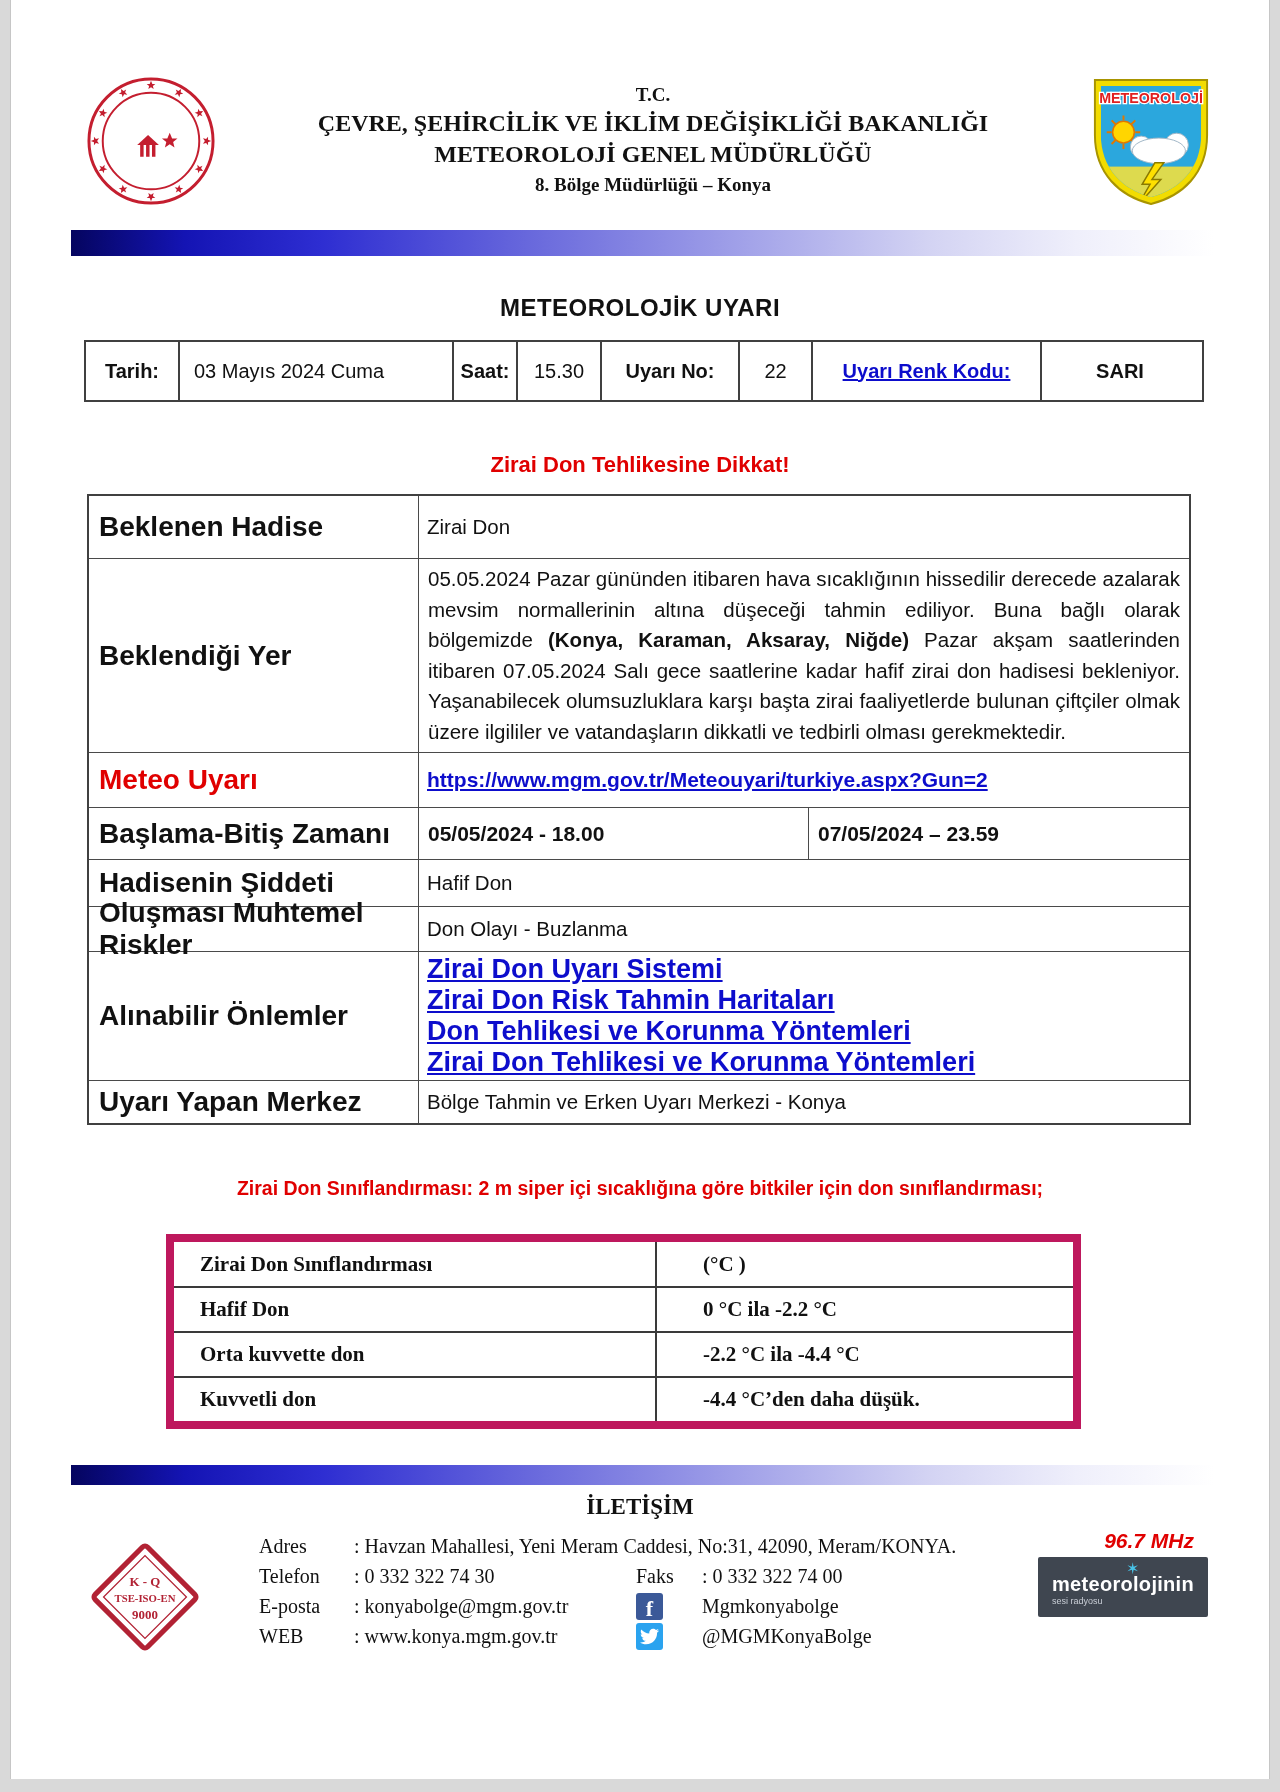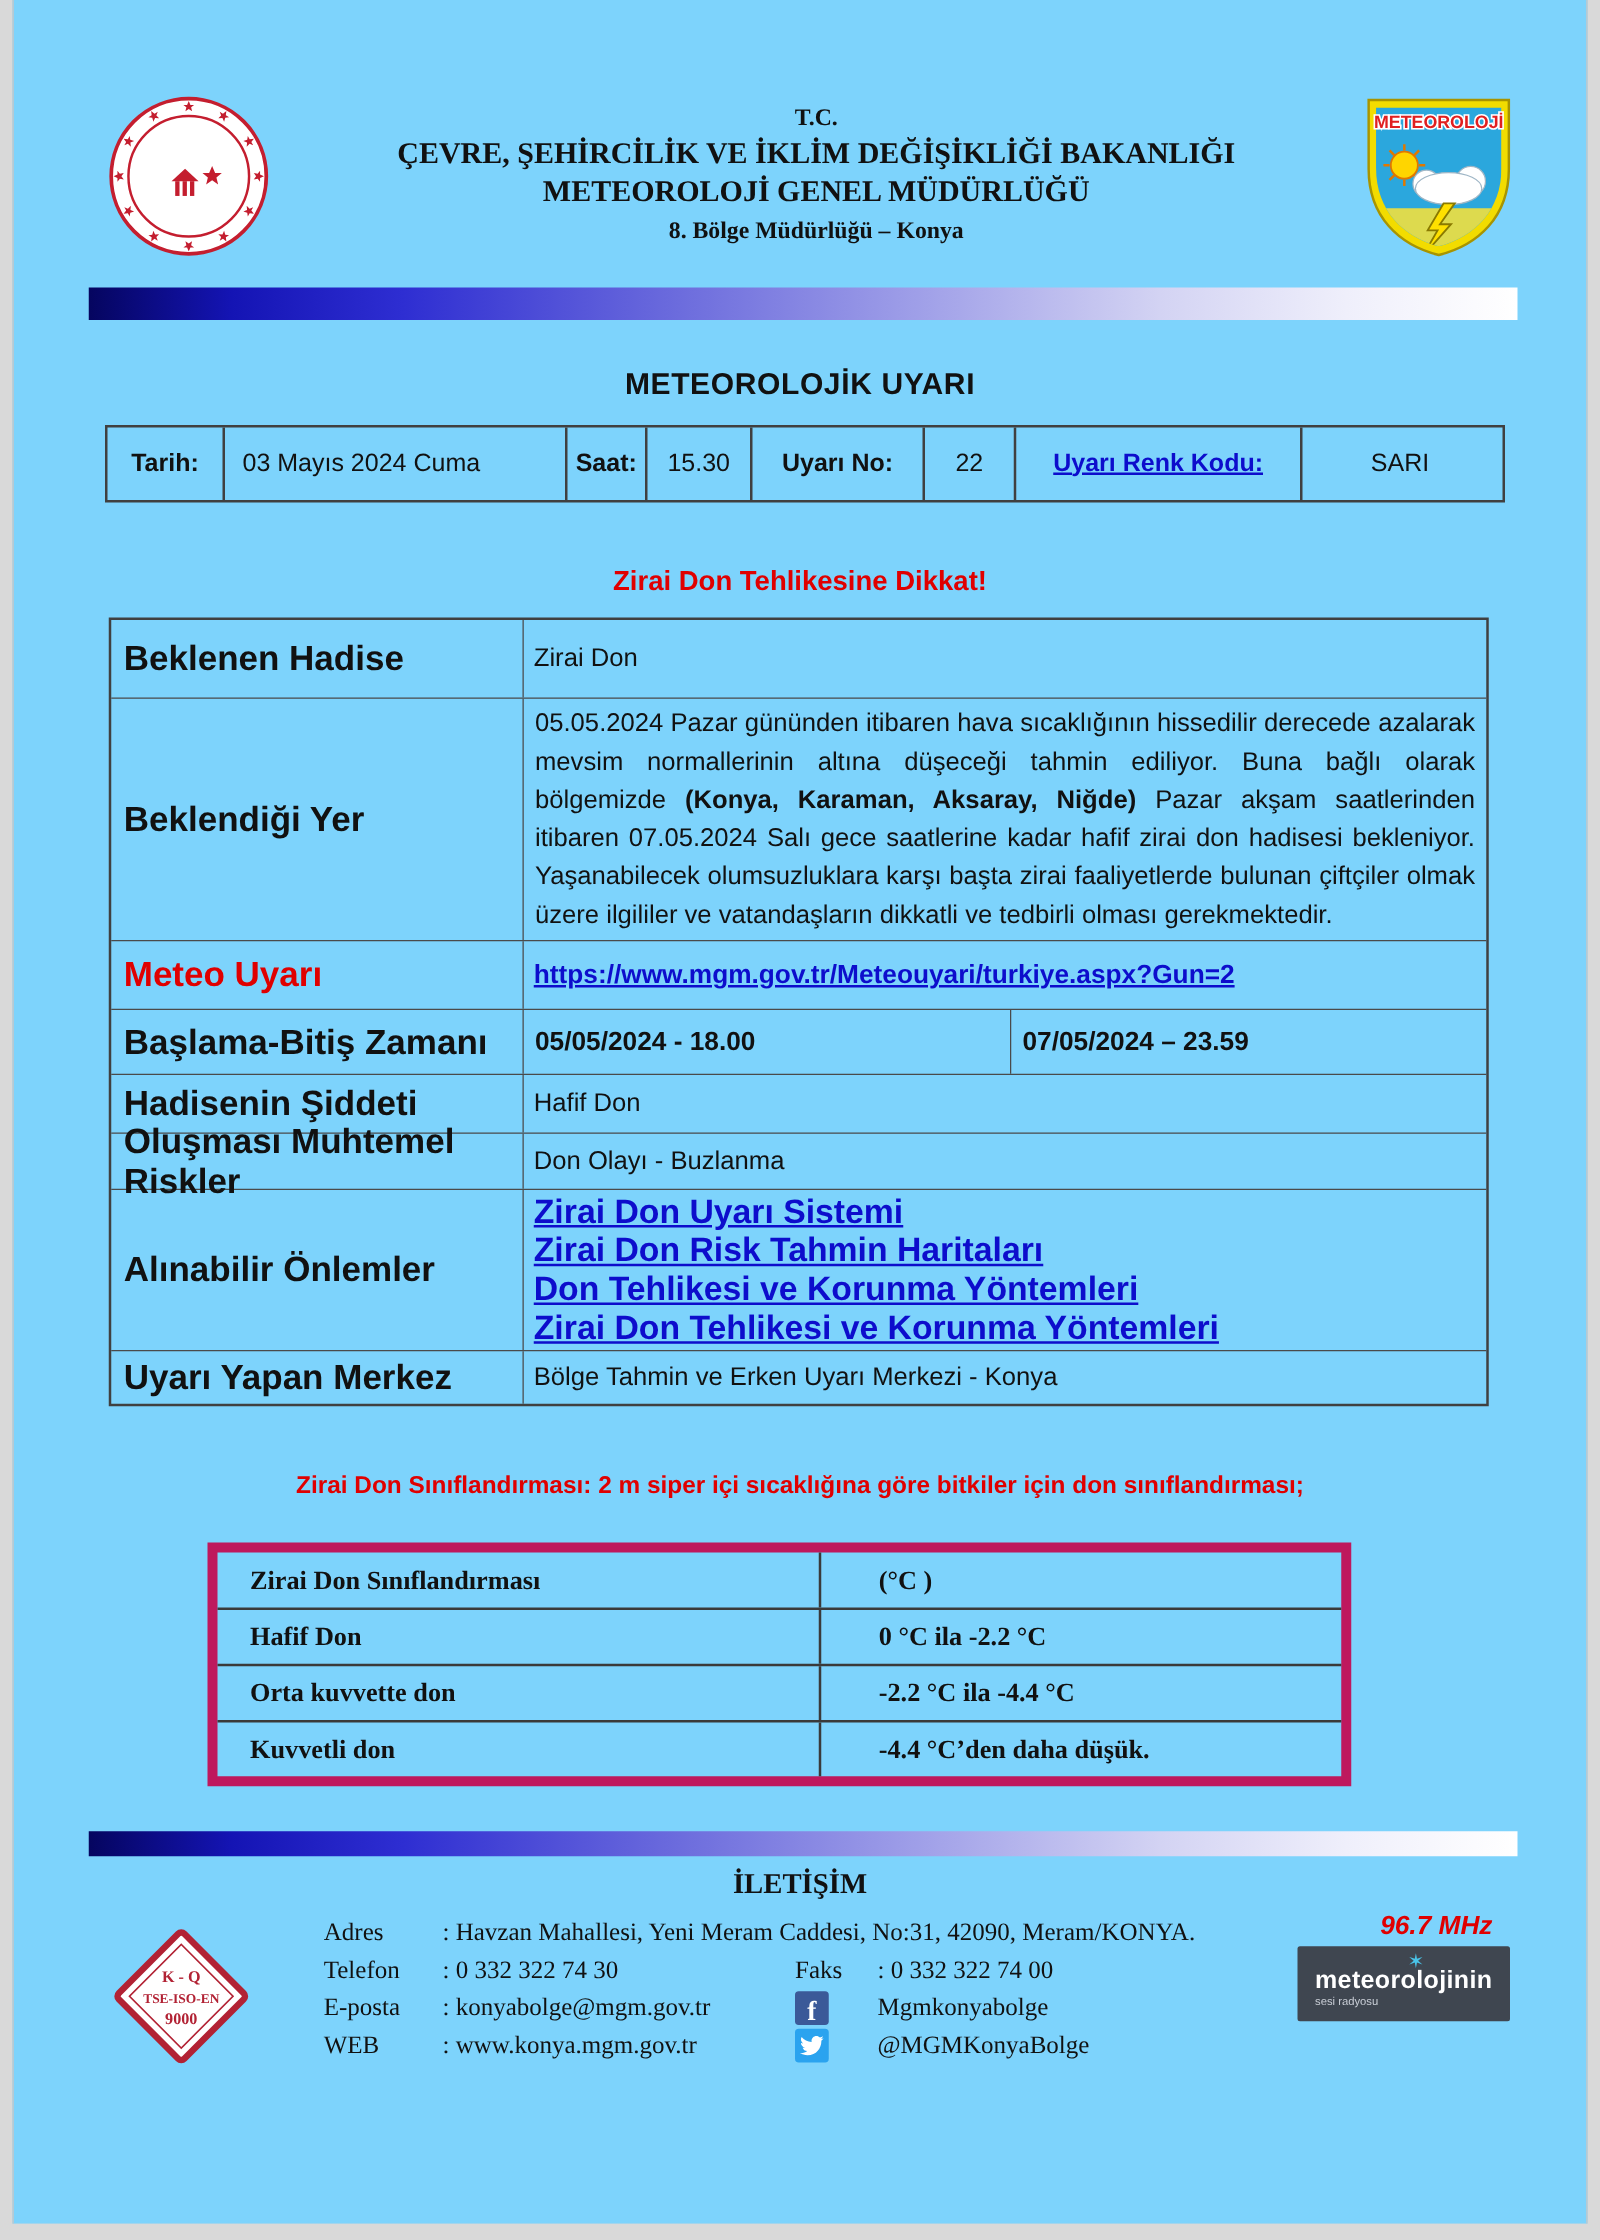--- a/index.html
+++ b/index.html
@@ -1,18 +1,18 @@
 <!DOCTYPE html>
 <html><head>
 <meta charset="utf-8">
 <style>
   * { margin:0; padding:0; box-sizing:border-box; }
   html,body { width:1280px; }
   body { background:#d9d9d9; font-family:"Liberation Sans", sans-serif; color:#111; }
-  .page { margin:0 10px; width:1260px; height:1779px; background:#7dd3fc;
+  .page { margin:0 10px; width:1260px; height:1779px; background:#ffffff;
           border-left:1px solid #c6c6c6; border-right:1px solid #c6c6c6; overflow:hidden; position:relative; }
 
   
   .header { display:flex; align-items:flex-start; padding:76px 57px 0 75px; }
   .header-text { flex:1; text-align:center; font-family:"Liberation Serif", serif; font-weight:bold; padding-top:6px; }
   .h-tc { font-size:19px; line-height:26px; }
   .h-l1, .h-l2 { font-size:24px; line-height:31px; }
   .h-l3 { font-size:19px; line-height:30px; }
   .logo-ministry { width:130px; height:130px; flex:0 0 auto; }
   .logo-shield { width:122px; height:132px; flex:0 0 auto; }
@@ -26,21 +26,21 @@
   .doc-title { margin-top:38px; text-align:center; font-size:24px; font-weight:bold; letter-spacing:.5px; }
 
   
   .info-table { display:flex; margin:18px 0 0 73px; width:1120px; height:62px; border:2px solid #404040; }
   .info-table .cell { display:flex; align-items:center; justify-content:center; font-size:20px; border-left:2px solid #404040; padding:0 6px; }
   .info-table .cell:first-child { border-left:none; }
   .b { font-weight:bold; }
   .c-tarih-l { width:92px; }  .c-tarih-v { width:274px; justify-content:flex-start !important; padding-left:14px !important; }
   .c-saat-l { width:64px; }   .c-saat-v { width:84px; }
   .c-no-l { width:138px; }    .c-no-v { width:73px; }
-  .c-renk-l { width:229px; }  .c-renk-v { width:158px; font-weight:normal; }
+  .c-renk-l { width:229px; }  .c-renk-v { width:158px; font-weight:bold; }
   .blue-link { color:#0d0dcc; font-weight:bold; text-decoration:underline; }
 
   
   .alert-title { margin-top:50px; text-align:center; color:#e00000; font-size:22px; font-weight:bold; }
 
   
   .main-table { margin:16px 0 0 76px; width:1104px; border:2px solid #404040; }
   .m-row { display:flex; border-top:1.5px solid #4a4a4a; }
   .m-row:first-child { border-top:none; }
   .m-label { width:330px; flex:0 0 auto; border-right:1.5px solid #4a4a4a; display:flex; align-items:center; padding:4px 8px 4px 10px; font-size:28px; font-weight:bold; }

